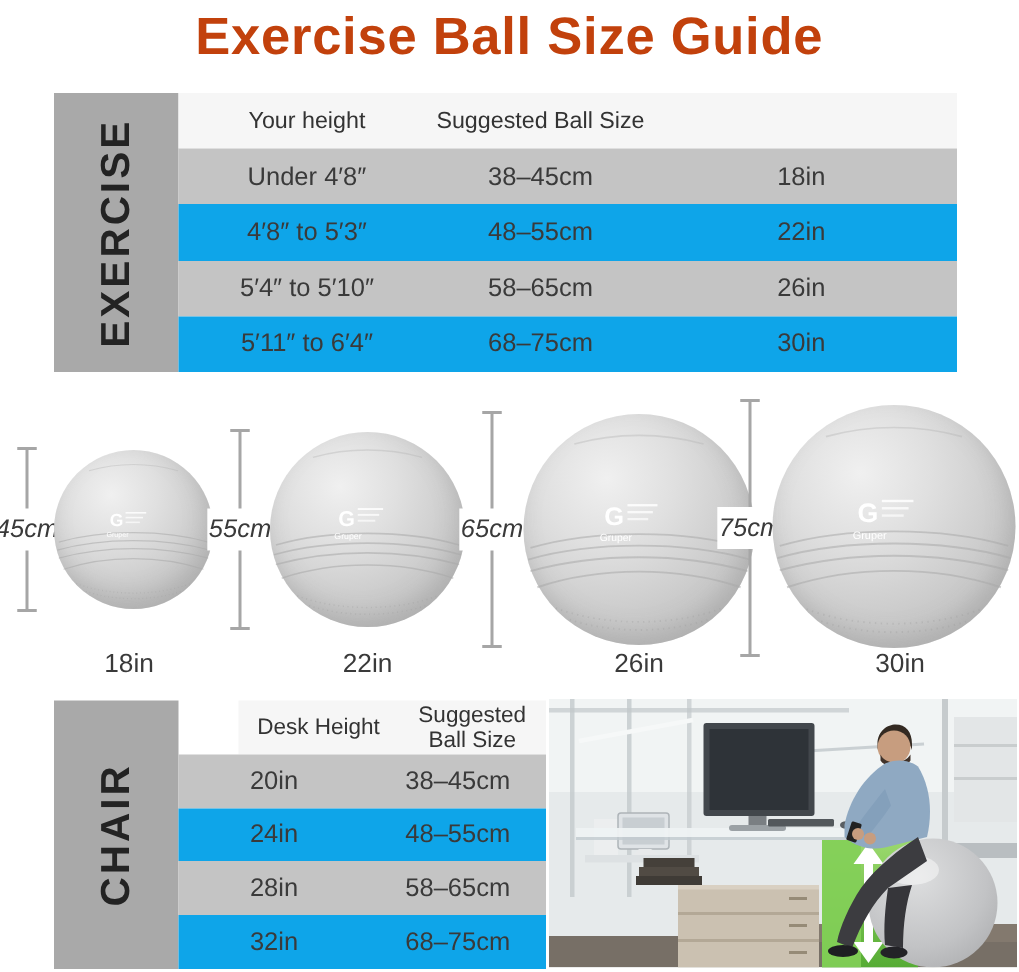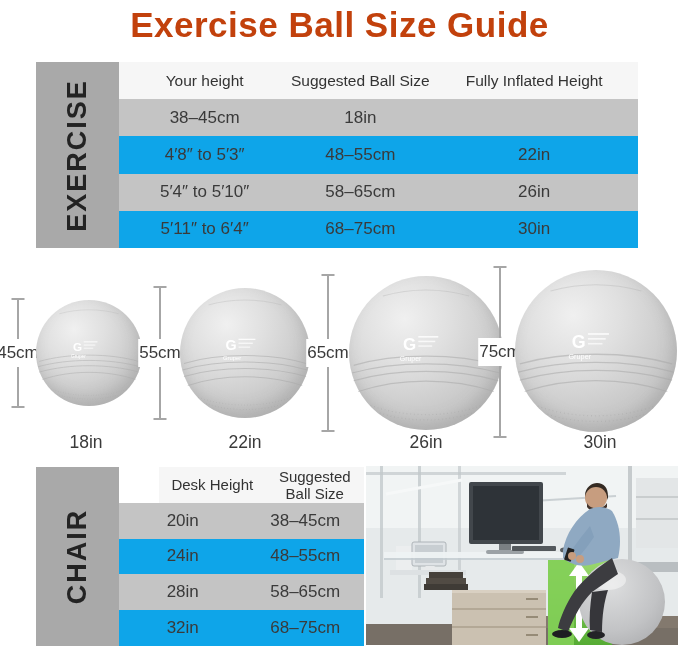--- a/index.html
+++ b/index.html
@@ -22,21 +22,21 @@
   .exercise .trow { grid-template-columns:33% 27% 40%; }
   .chair .trow    { grid-template-columns:52% 48%; }
   .thead { background:#f6f6f6; font-size:15.5px; color:#333333; }
   .chair .thead { font-size:15px; line-height:1.15;margin-left:40px; }
   .row-gray { background:#c4c4c4; }
   .row-light{ background:#0ea5e9; }
   .wrap2 { display:block; max-width:95px; margin:0 auto; }
 
   
   .balls { position:absolute; left:0; top:262px; width:679px; height:196px; }
-  .measure { position:absolute; width:36px; }
+  .measure { position:absolute; width:36px;font-style:italic; }
   .mline { position:absolute; left:50%; top:0; bottom:0; width:2px; margin-left:-1px; background:#a6a6a6; }
   .mline::before, .mline::after { content:""; position:absolute; left:50%; transform:translateX(-50%);
         width:13px; height:2px; background:#a6a6a6; }
   .mline::before { top:0; } .mline::after { bottom:0; }
   .mlabel { position:absolute; left:50%; top:50%; transform:translate(-50%,-50%);
         background:#ffffff; padding:4px 1px; font-size:17px; color:#3a3a3a; white-space:nowrap; }
   .ball { position:absolute; border-radius:50%;
         background:radial-gradient(circle at 36% 28%, #f0f0f0 0%, #e0e0e0 30%, #cbcbcb 62%, #b8b8b8 100%);
         box-shadow:inset -4px -8px 14px rgba(140,140,140,0.35); }
   .ball svg { position:absolute; left:0; top:0; width:100%; height:100%; }
@@ -54,23 +54,23 @@
   <h1 class="title">Exercise Ball Size Guide</h1>
 
   <section class="table-block exercise">
     <div class="side-label">
       <span>EXERCISE</span>
     </div>
     <div class="tbl">
       <div class="trow thead">
         <span>Your height</span>
         <span>Suggested Ball Size</span>
-        <span>Fully Inflated Height</span>
       </div>
       <div class="trow row-gray">
+        <span>Under 4′8″</span>
         <span>38–45cm</span>
         <span>18in</span>
       </div>
       <div class="trow row-light">
         <span>4′8″ to 5′3″</span>
         <span>48–55cm</span>
         <span>22in</span>
       </div>
       <div class="trow row-gray">
         <span>5′4″ to 5′10″</span>

